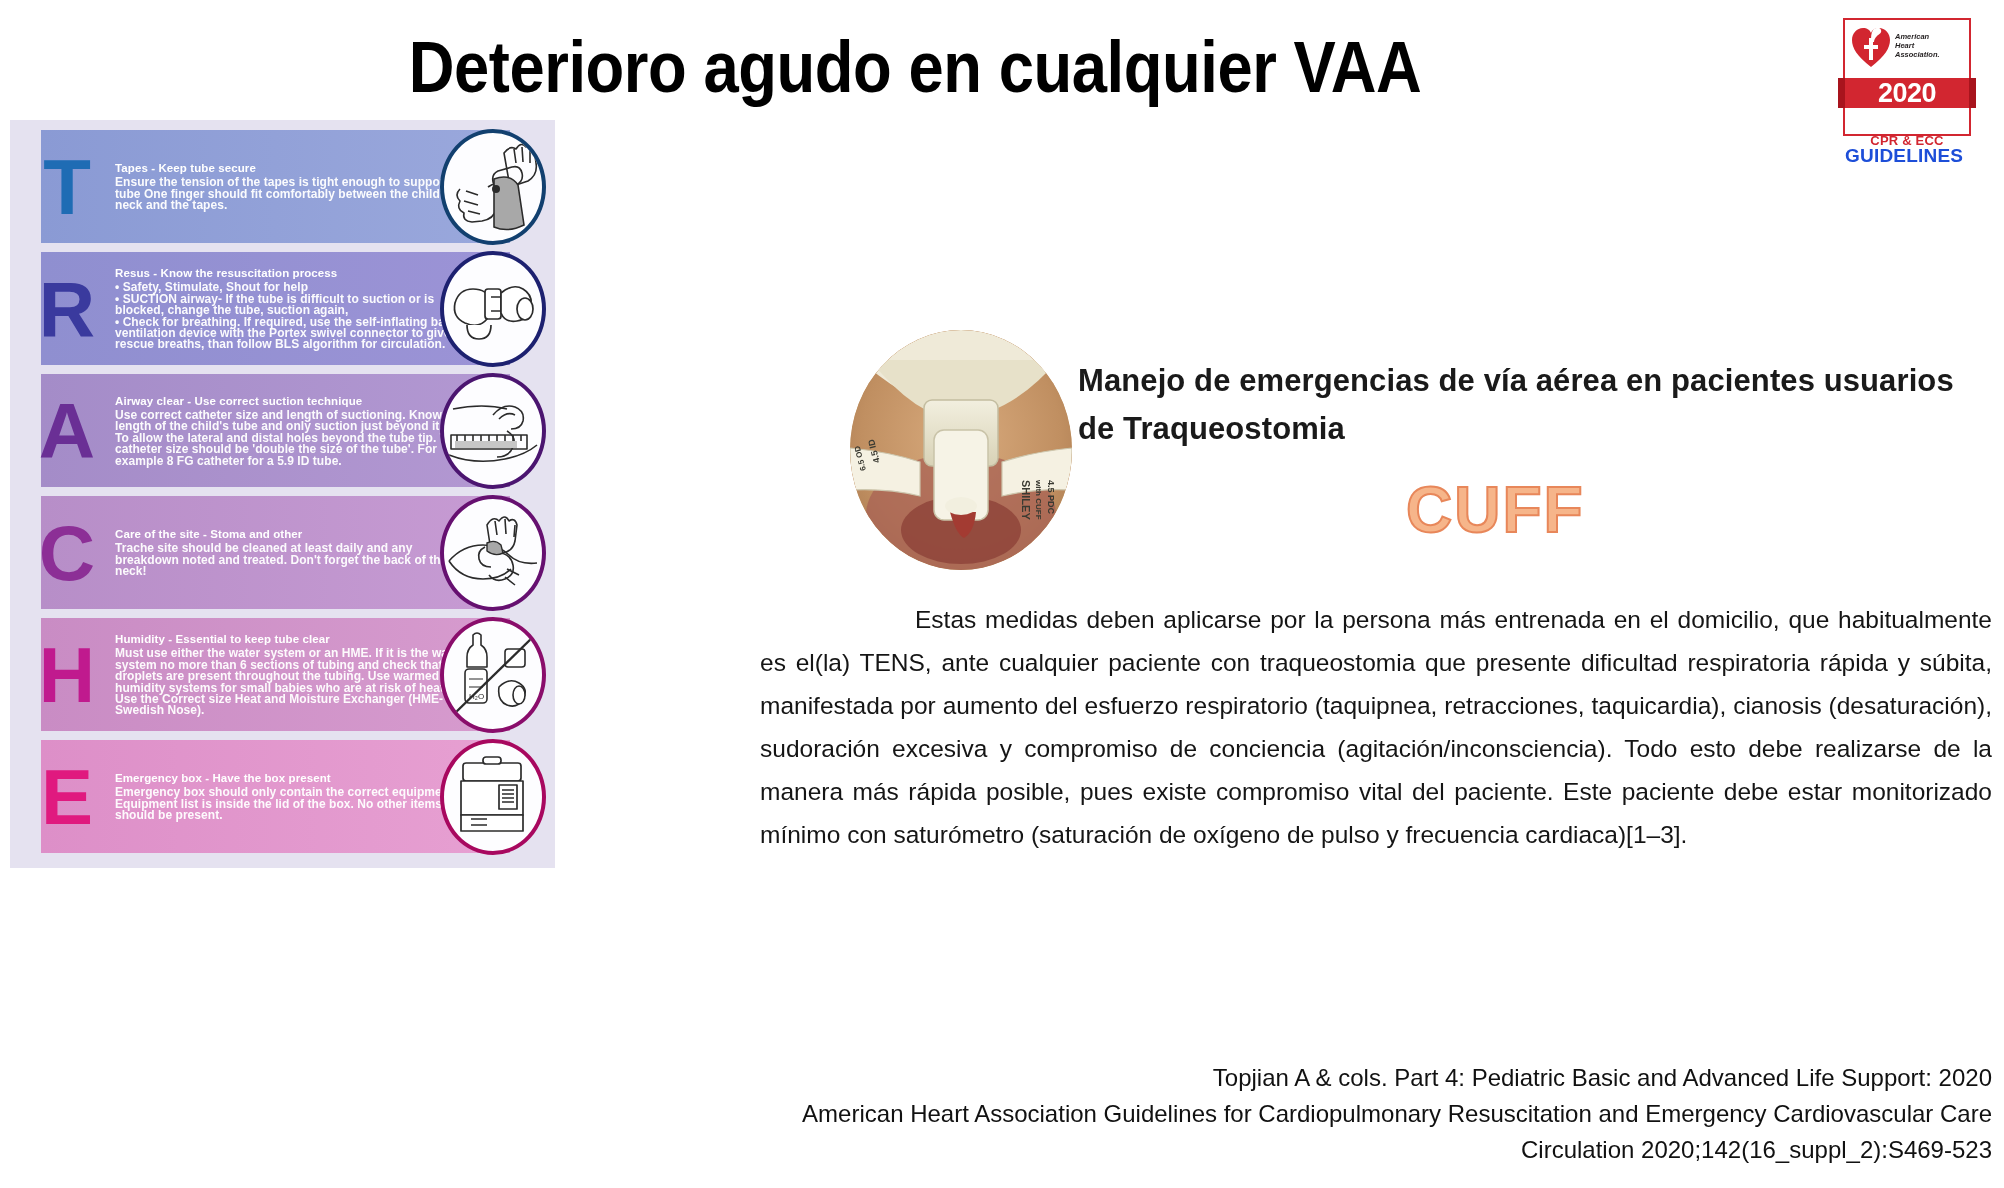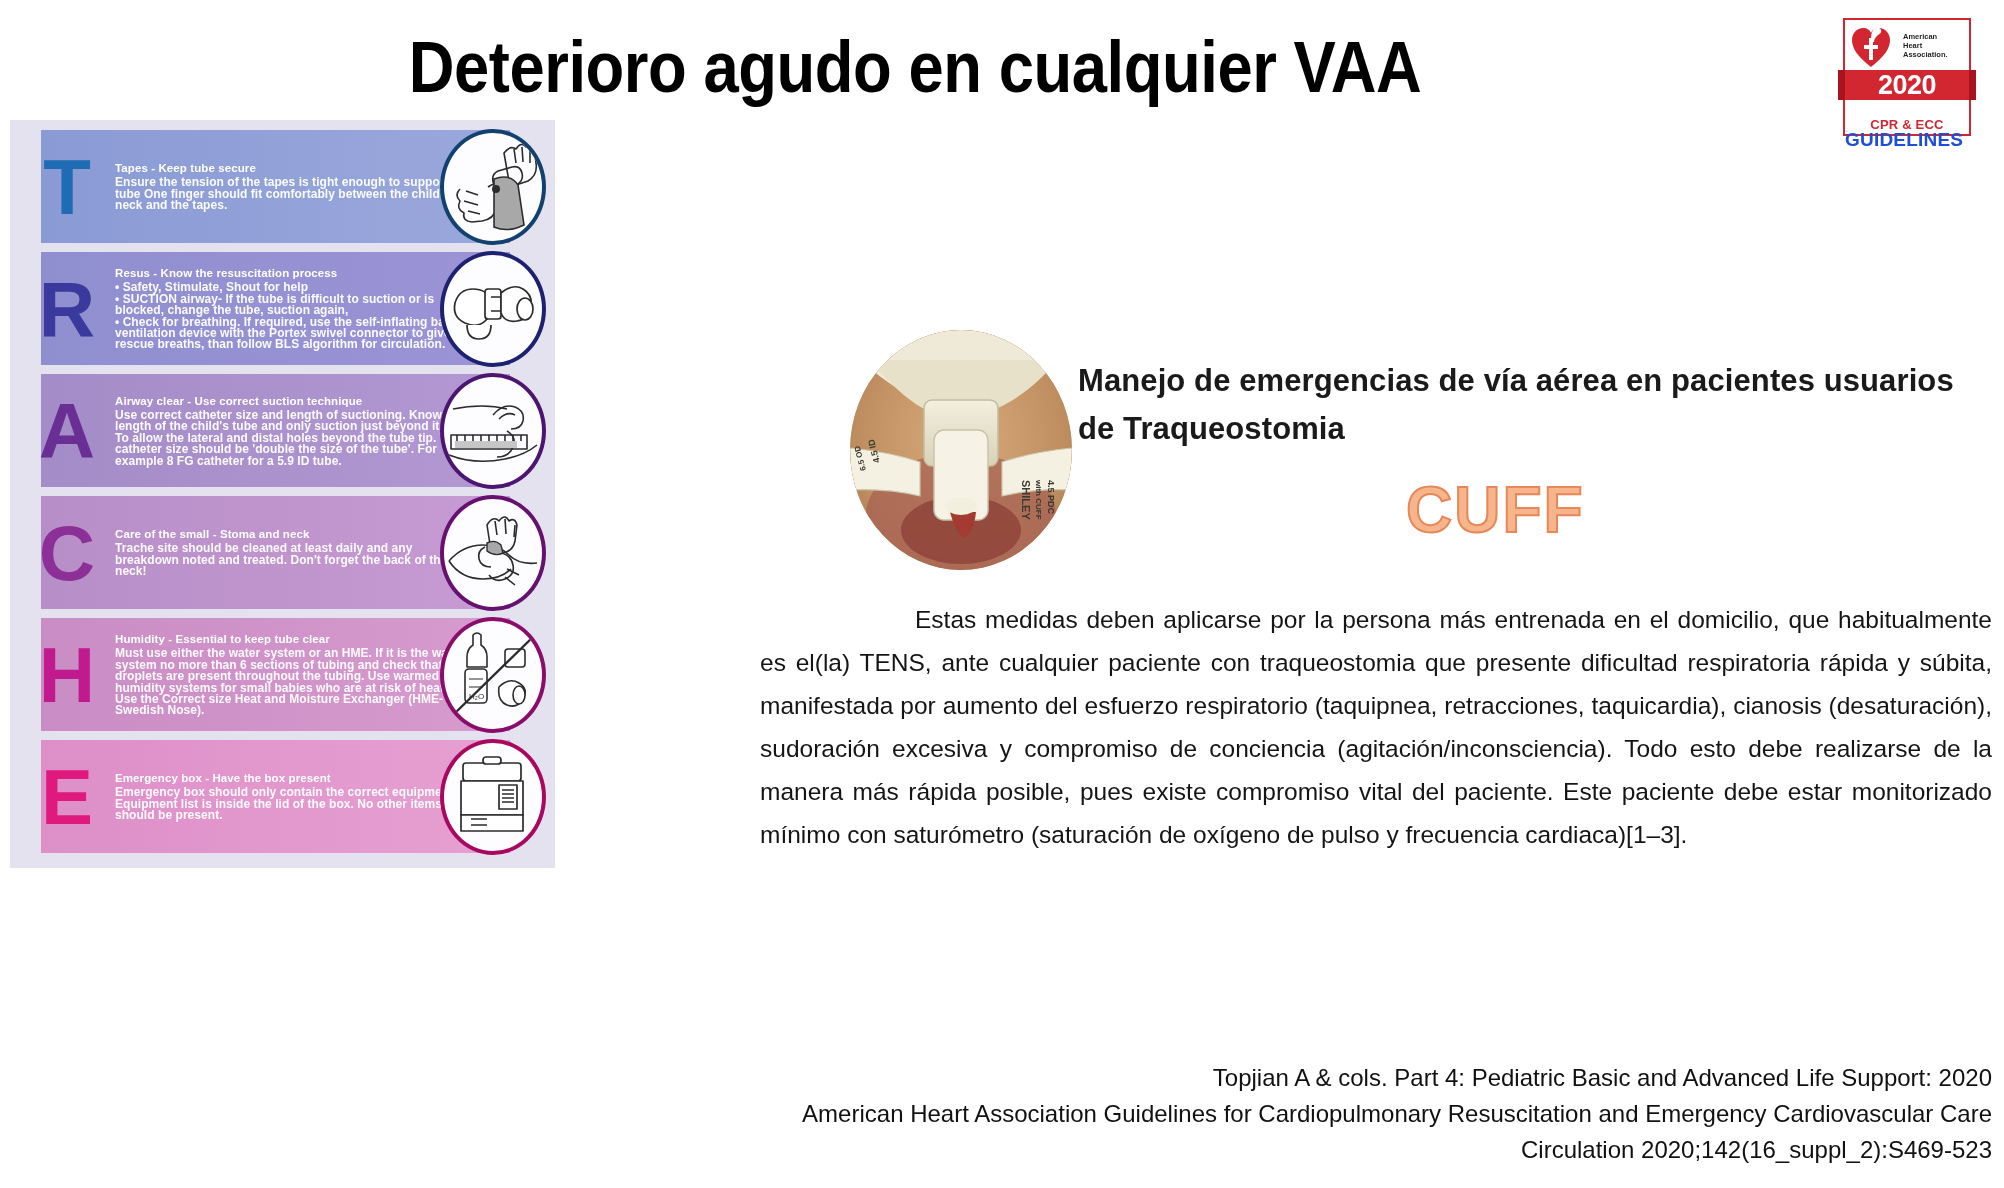--- a/index.html
+++ b/index.html
@@ -30,33 +30,34 @@
   }
 
   
   #aha-logo {
     position:absolute; left:1843px; top:18px;
     width:128px; height:118px;
     background:#ffffff;
     border:2px solid #d22630;
   }
   #aha-logo .aha-top {
-    height:50px; display:flex; align-items:center; gap:12px;
+    height:50px; display:flex; align-items:center; gap:4px;
     padding:3px 4px 0 6px;
+    font-style:italic;
   }
   #aha-logo .aha-words {
     font-size:7.5px; line-height:1.18; font-weight:bold; color:#231f20;
     font-family:"Liberation Sans", sans-serif;
   }
   #aha-logo .aha-band {
     background:#d22630; color:#ffffff;
     font-weight:bold; font-size:27px; line-height:30px;
     text-align:center; letter-spacing:-0.5px;
     position:relative;
-    margin:0 -2px;
+    margin:8px -2px;
   }
   #aha-logo .aha-band:before,
   #aha-logo .aha-band:after{
     content:""; position:absolute; top:0; width:7px; height:100%;
     background:#a8141d;
   }
   #aha-logo .aha-band:before{ left:-5px; }
   #aha-logo .aha-band:after{ right:-5px; }
   #aha-logo .aha-sub {
     text-align:center; color:#d22630; font-weight:bold;
@@ -280,21 +281,21 @@
         </g>
         <rect x="8" y="56" width="62" height="7" fill="#c6c6c6"></rect>
       </svg>
     </div>
   </div>
 
   <div class="trache-row row-c">
     <div class="trache-band"></div>
     <div class="trache-letter">C</div>
     <div class="trache-text">
-      <div class="trache-head">Care of the small - Stoma and neck</div>
+      <div class="trache-head">Care of the site - Stoma and other</div>
       <div class="trache-body">Trache site should be cleaned at least daily and any breakdown noted and treated. Don't forget the back of the neck!</div>
     </div>
     <div class="trache-circle">
       <svg width="92" height="92" viewBox="0 0 92 92">
         <g fill="none" stroke="#2b2b2b" stroke-width="1.6" stroke-linejoin="round">
           <path d="M2 54 q14-16 34-16 q16 0 26 10 q10 10 28 8"></path>
           <path d="M2 54 q12 18 34 18 q18 0 28-10"></path>
           <path d="M40 18 q6-10 12-4 q6-8 10 0 q6-4 8 4 l-2 16 q-2 10-12 12 l-12-2 z"></path>
           <path d="M48 14 l2 14 M58 12 l1 15 M68 18 l-1 12"></path>
           <path d="M38 40 q-8 4 -6 12 q2 8 12 8"></path>

